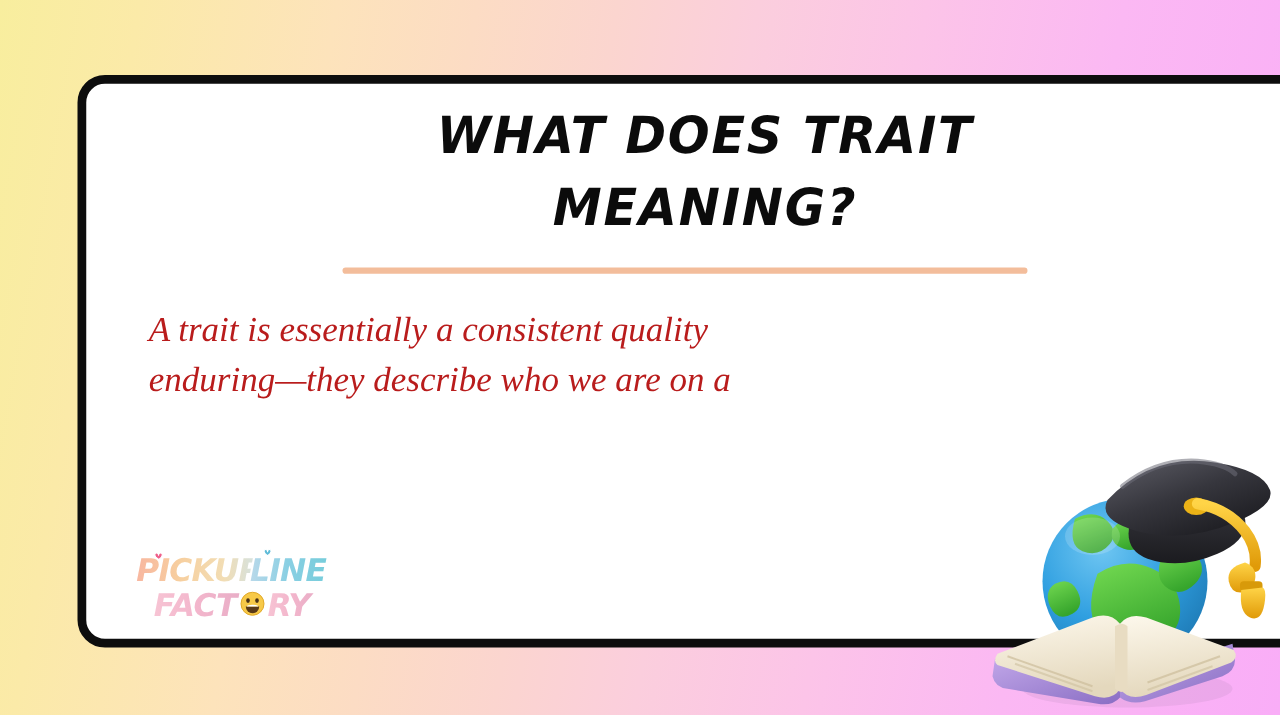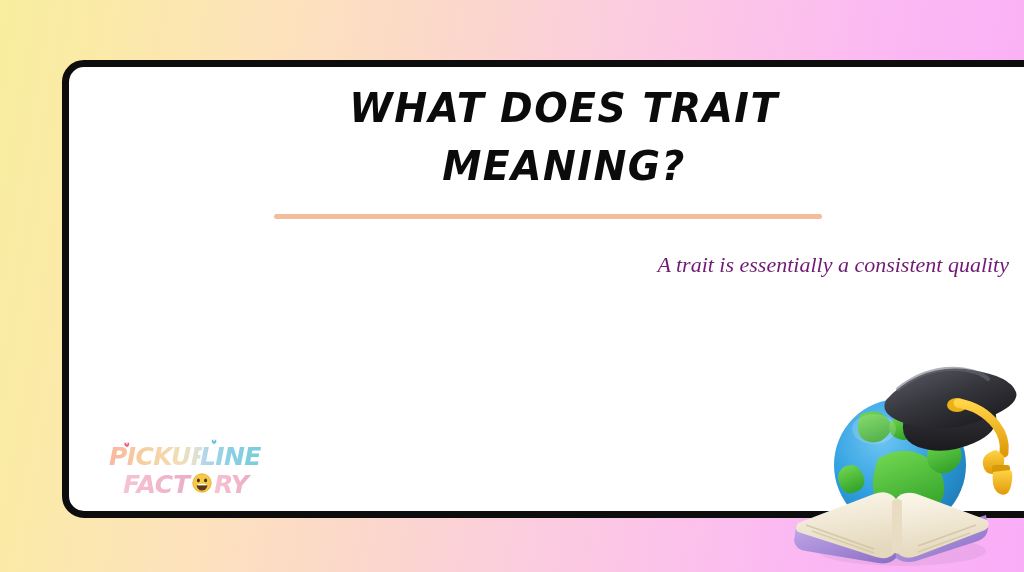--- a/index.html
+++ b/index.html
@@ -80,25 +80,25 @@
     border-radius:3px;
     background:#f3bd9b;
   }
 
   
   .body-copy {
     position:absolute;
     top:178px;
     left:50px;
     right:50px;
-    text-align:right;
+    text-align:left;
     font-family:"Liberation Serif", "DejaVu Serif", serif;
-    font-size:22px;
+    font-size:28px;
     line-height:40px;
-    color:#701a75;
+    color:#b91c1c;
   }
   .body-line { display:block; white-space:nowrap; }
 
   
   .logo {
     position:absolute;
     left:36px;
     bottom:12px;
     width:160px;
     height:68px;
@@ -128,20 +128,21 @@
 
       <h1 class="title">
         <span class="title-line">WHAT DOES TRAIT</span>
         <span class="title-line">MEANING?</span>
       </h1>
 
       <div class="divider"></div>
 
       <div class="body-copy">
         <span class="body-line">A trait is essentially a consistent quality</span>
+        <span class="body-line">enduring—they describe who we are on a</span>
       </div>
 
       <div class="logo">
         <svg viewBox="0 0 160 68" xmlns="http://www.w3.org/2000/svg" aria-hidden="true">
           <defs>
             <linearGradient id="gPickup" x1="0" y1="0" x2="1" y2="0">
               <stop offset="0%" stop-color="#f8b7a0"></stop>
               <stop offset="35%" stop-color="#f7cf9f"></stop>
               <stop offset="70%" stop-color="#f2ddb4"></stop>
               <stop offset="100%" stop-color="#cfe3e8"></stop>

